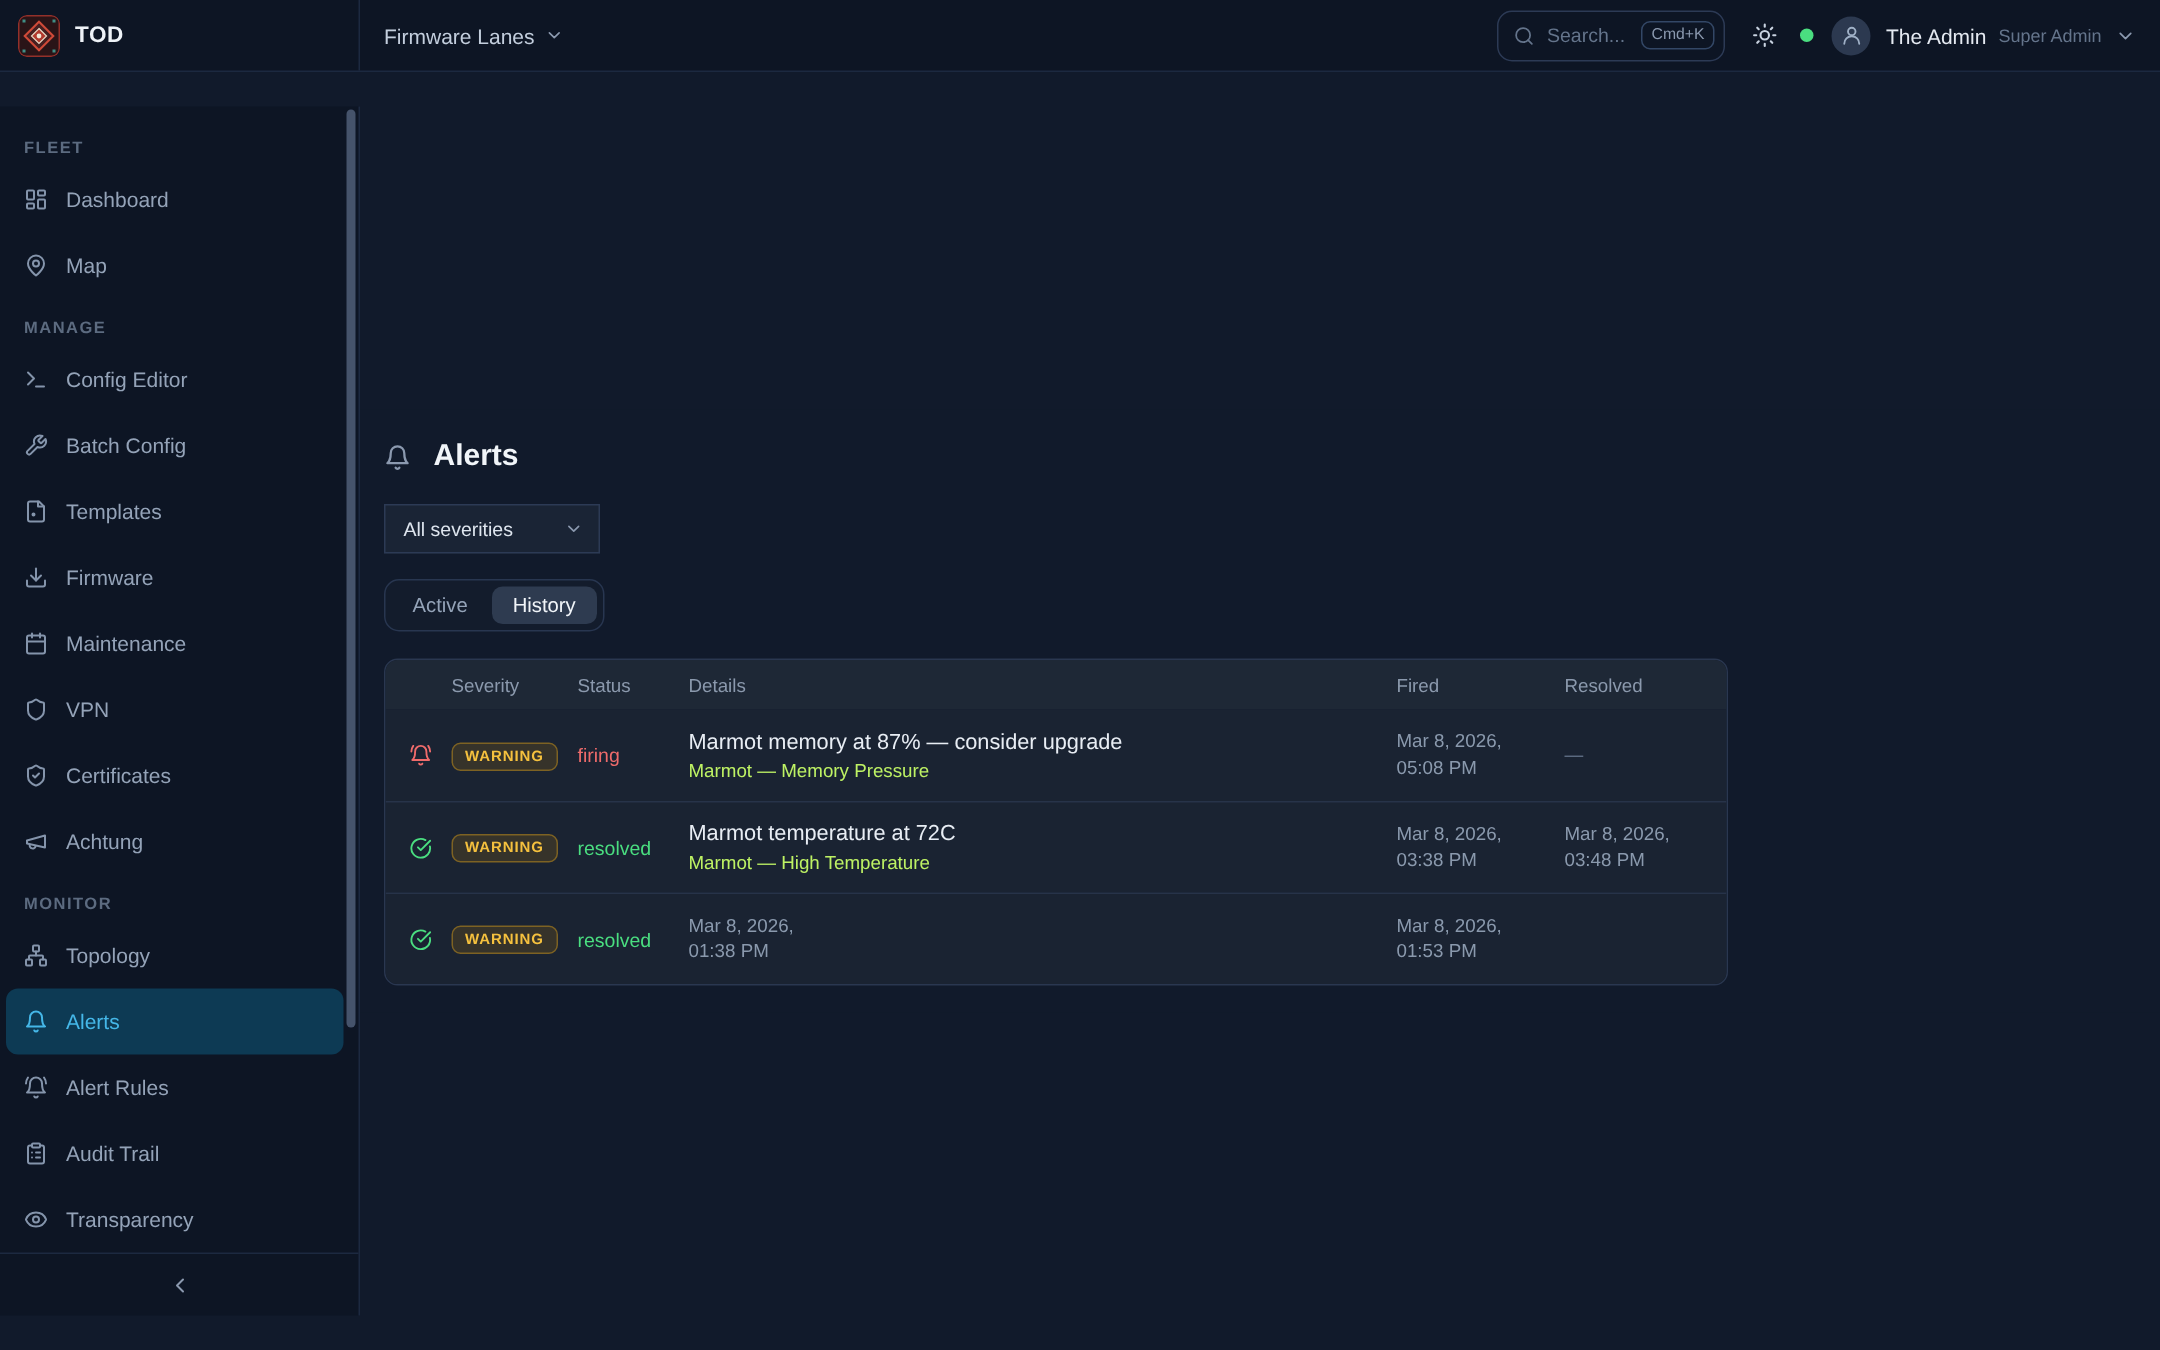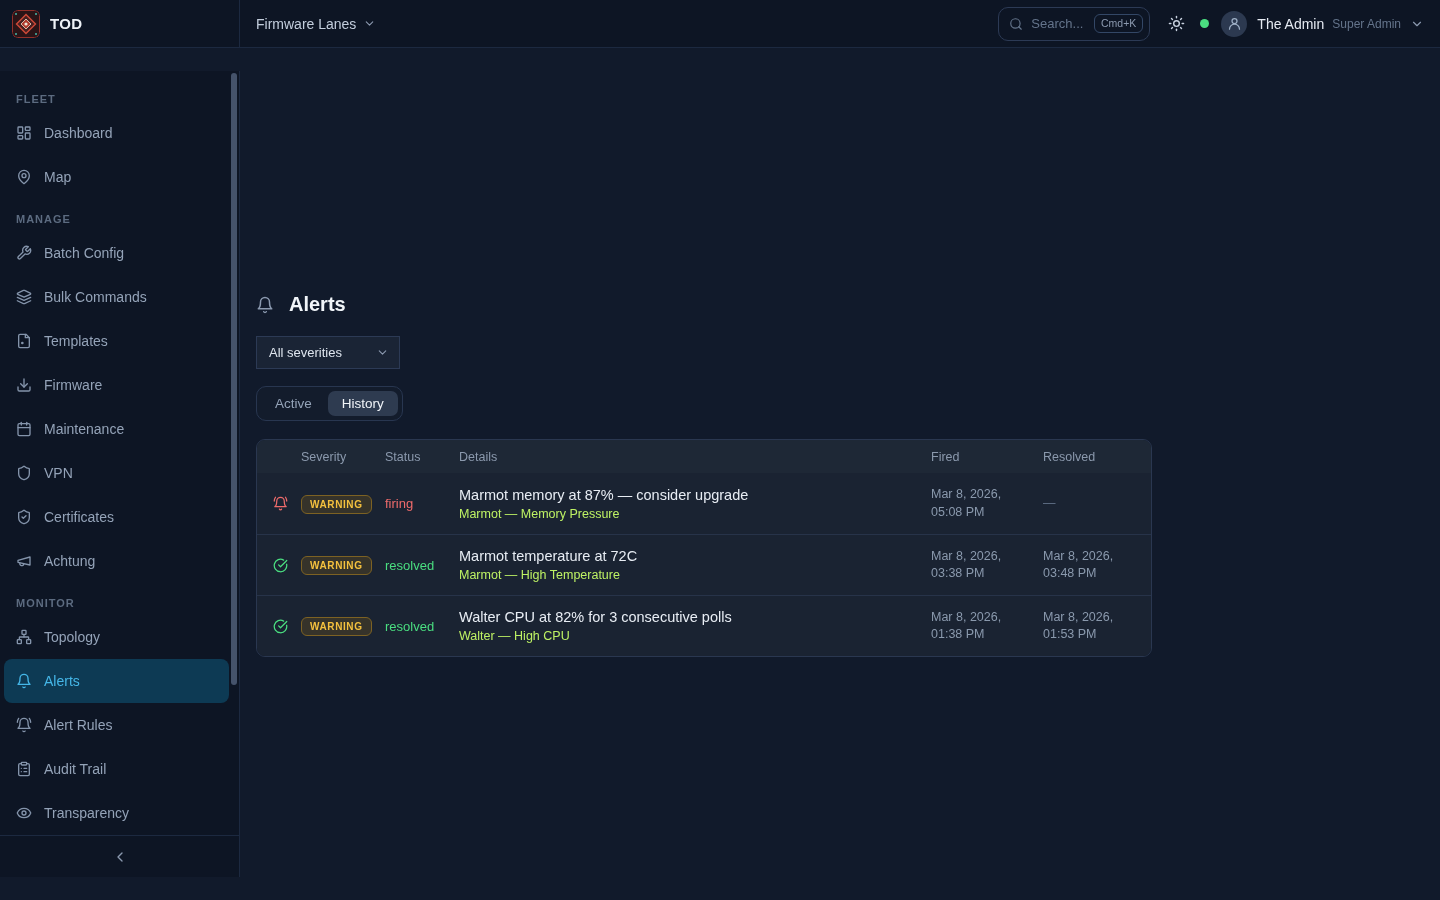--- a/index.html
+++ b/index.html
@@ -184,34 +184,33 @@
             </svg>
         </span>
         <span>Map</span>
       </a>
 
       <div class="section-label">MANAGE</div>
 
       <a class="nav-item">
         <span class="ni-icon">
           <svg width="16" height="16" viewBox="0 0 24 24" fill="none" stroke="currentColor" stroke-width="2" stroke-linecap="round" stroke-linejoin="round">
+              <polyline points="4 17 10 11 4 5"></polyline>
+              <line x1="12" y1="19" x2="20" y2="19"></line>
+            </svg>
+        </span>
+        <span>Config Editor</span>
+      </a>
+      <a class="nav-item">
+        <span class="ni-icon">
+          <svg width="16" height="16" viewBox="0 0 24 24" fill="none" stroke="currentColor" stroke-width="2" stroke-linecap="round" stroke-linejoin="round">
               <path d="M14.7 6.3a1 1 0 0 0 0 1.4l1.6 1.6a1 1 0 0 0 1.4 0l3.77-3.77a6 6 0 0 1-7.94 7.94l-6.91 6.91a2.12 2.12 0 0 1-3-3l6.91-6.91a6 6 0 0 1 7.94-7.94l-3.76 3.76z"></path>
             </svg>
         </span>
         <span>Batch Config</span>
-      </a>
-      <a class="nav-item">
-        <span class="ni-icon">
-          <svg width="16" height="16" viewBox="0 0 24 24" fill="none" stroke="currentColor" stroke-width="2" stroke-linecap="round" stroke-linejoin="round">
-              <path d="M12.83 2.18a2 2 0 0 0-1.66 0L2.6 6.08a1 1 0 0 0 0 1.83l8.58 3.91a2 2 0 0 0 1.66 0l8.58-3.9a1 1 0 0 0 0-1.83Z"></path>
-              <path d="m22 17.65-9.17 4.16a2 2 0 0 1-1.66 0L2 17.65"></path>
-              <path d="m22 12.65-9.17 4.16a2 2 0 0 1-1.66 0L2 12.65"></path>
-            </svg>
-        </span>
-        <span>Bulk Commands</span>
       </a>
       <a class="nav-item">
         <span class="ni-icon">
           <svg width="16" height="16" viewBox="0 0 24 24" fill="none" stroke="currentColor" stroke-width="2" stroke-linecap="round" stroke-linejoin="round">
               <path d="M15 2H6a2 2 0 0 0-2 2v16a2 2 0 0 0 2 2h12a2 2 0 0 0 2-2V7Z"></path>
               <path d="M14 2v5h6"></path>
               <circle cx="9.5" cy="15" r="1"></circle>
             </svg>
         </span>
         <span>Templates</span>
@@ -421,24 +420,20 @@
 
       <div class="t-row">
         <div class="cell-icon icon-resolved">
           <svg width="15" height="15" viewBox="0 0 24 24" fill="none" stroke="currentColor" stroke-width="2" stroke-linecap="round" stroke-linejoin="round">
               <path d="M21.8 10A10 10 0 1 1 17 3.34"></path>
               <path d="m9 11 3 3L22 4"></path>
             </svg>
         </div>
         <div><span class="badge">WARNING</span></div>
         <div class="st st-resolved">resolved</div>
-        <div class="cell-details">
-          <div class="title">Walter CPU at 82% for 3 consecutive polls</div>
-          <div class="subtitle">Walter — High CPU</div>
-        </div>
         <div class="cell-time">
           <div>Mar 8, 2026,</div>
           <div>01:38 PM</div>
         </div>
         <div class="cell-time">
           <div>Mar 8, 2026,</div>
           <div>01:53 PM</div>
         </div>
       </div>
     </div>

